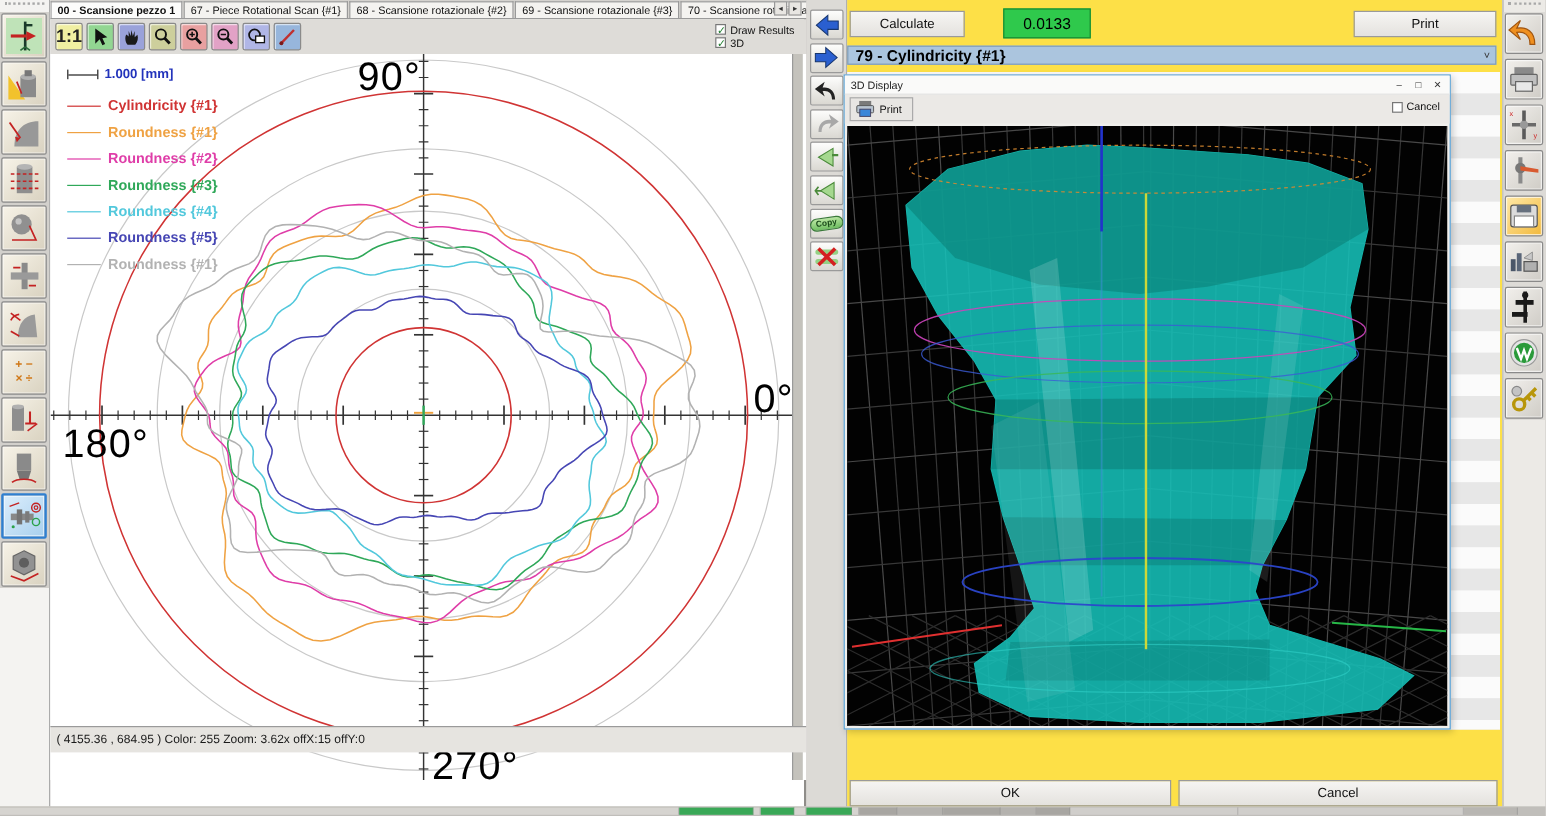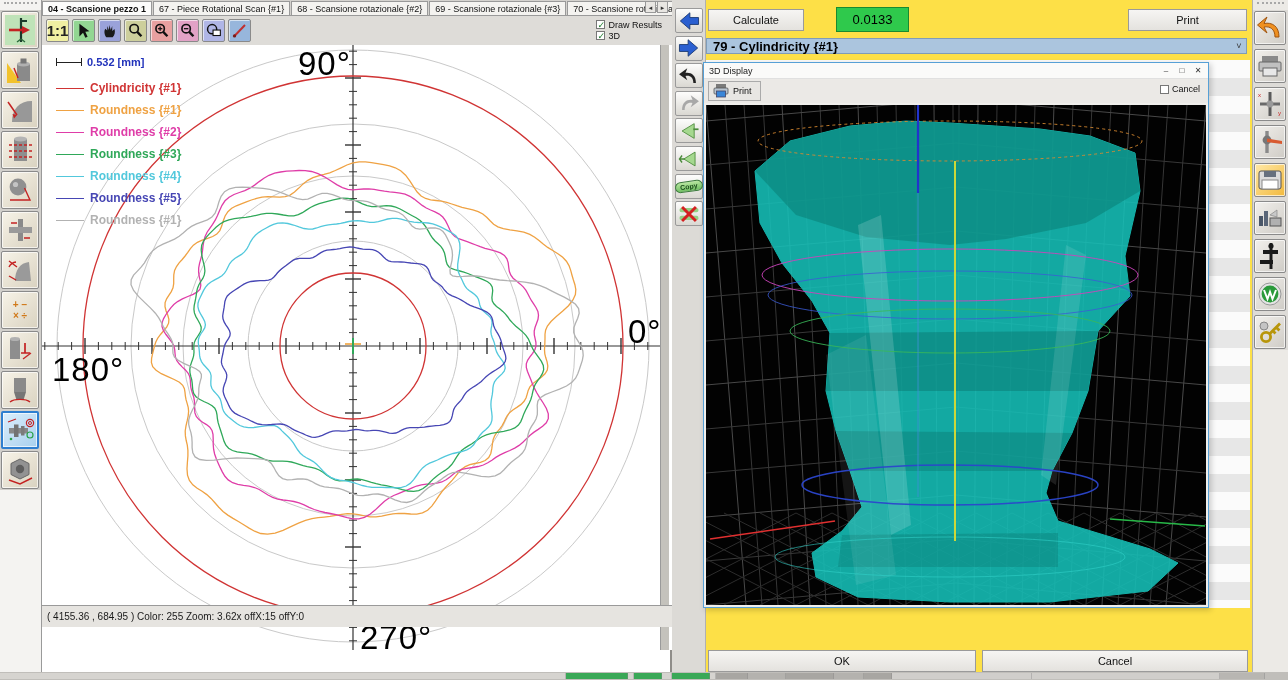--- a/index.html
+++ b/index.html
@@ -196,21 +196,21 @@
             <path d="M15,4 L24,8.5 V19.5 L15,24 L6,19.5 V8.5 Z" fill="#929292" stroke="#666"></path>
             <circle cx="15" cy="14" r="4.2" fill="#5e5e5e"></circle>
             <path d="M4,25 L15,29 L27,23" stroke="#c42222" stroke-width="1.4" fill="none"></path>
           </svg>
         </div>
       </div>
   </aside>
 
   <section class="abs left-panel">
     <div class="tabbar" id="tabbar">
-        <div class="tab active">04 - Scansione pezzo 1</div>
+        <div class="tab active">00 - Scansione pezzo 1</div>
         <div class="tab">67 - Piece Rotational Scan {#1}</div>
         <div class="tab">68 - Scansione rotazionale {#2}</div>
         <div class="tab">69 - Scansione rotazionale {#3}</div>
         <div class="tab">70 - Scansione rotazionale {#4}</div>
       </div>
     <div class="tabscroll" style="position:absolute;right:2px;top:1px;">
       <span>◂</span>
       <span>▸</span>
     </div>
 
@@ -376,21 +376,21 @@
           <path d="M453.0,301.0L452.4,298.1L451.4,295.3L450.2,292.5L449.3,289.7L448.9,286.8L449.1,283.9L449.7,280.9L450.1,277.9L449.7,275.0L448.2,272.3L445.8,269.9L443.0,267.5L440.5,265.2L438.8,262.7L437.8,260.0L437.2,257.2L436.4,254.3L434.9,251.7L432.7,249.5L429.9,247.4L427.1,245.5L424.7,243.4L422.9,241.0L421.6,238.4L420.3,235.6L419.0,232.8L417.6,230.0L416.4,227.0L415.7,223.5L415.7,219.3L416.4,214.4L417.3,208.9L418.0,203.3L417.7,198.2L416.3,194.0L413.8,190.7L410.4,188.2L406.7,186.1L402.9,184.1L399.0,182.1L395.0,180.3L390.8,178.9L386.2,178.0L381.4,177.6L376.6,177.5L371.9,177.2L367.6,176.4L363.4,175.3L359.2,174.1L354.9,173.3L350.3,173.3L345.6,174.0L340.9,175.3L336.3,176.6L331.9,177.3L327.7,177.3L323.5,176.7L319.4,176.0L315.2,175.6L311.0,175.8L306.8,176.5L302.7,177.5L298.6,178.4L294.6,179.0L290.5,179.4L286.4,179.9L282.4,180.6L278.5,181.7L274.7,183.0L270.8,184.0L266.7,184.2L262.0,183.5L256.9,181.9L251.5,180.0L245.9,178.5L240.6,177.8L235.8,178.1L231.5,179.4L227.6,181.2L223.8,183.2L220.1,185.3L216.6,187.6L213.4,190.2L210.7,193.3L208.5,196.8L206.7,200.5L204.8,204.0L202.4,206.9L199.5,209.4L196.2,211.4L192.8,213.5L189.9,215.9L187.6,218.8L186.0,222.0L184.4,225.3L182.5,228.2L179.9,230.7L176.5,232.9L172.7,234.9L169.0,237.0L165.8,239.5L163.4,242.3L161.6,245.4L160.0,248.6L158.5,251.7L157.0,254.9L156.0,258.2L155.9,261.7L156.8,265.4L158.7,269.2L160.9,272.9L162.7,276.4L163.4,279.7L162.8,282.7L161.1,285.6L159.1,288.5L157.3,291.6L156.4,294.7L156.3,297.8L156.7,301.0L157.1,304.1L157.4,307.3L157.6,310.4L158.2,313.5L159.5,316.6L161.5,319.5L164.0,322.2L166.5,325.0L168.3,327.7L169.1,330.7L169.0,333.8L168.8,337.1L168.9,340.3L169.8,343.3L171.7,346.0L174.1,348.6L176.3,351.1L178.1,353.8L179.1,356.9L179.8,360.1L180.5,363.4L181.7,366.5L183.7,369.3L186.2,371.7L189.0,374.0L191.8,376.3L194.7,378.5L197.9,380.5L201.7,381.9L206.4,382.6L211.9,382.5L217.8,381.7L223.6,380.8L228.6,380.4L232.6,380.7L235.6,381.9L238.0,383.8L240.2,386.1L242.4,388.3L244.8,390.5L247.1,392.7L249.4,395.3L251.5,398.2L253.6,401.6L255.8,405.0L258.3,408.2L261.2,410.7L264.4,412.7L267.9,414.6L271.3,416.6L274.6,419.3L277.9,422.6L281.2,426.2L284.9,429.7L288.8,432.4L293.1,434.1L297.5,435.1L301.9,435.7L306.5,436.4L311.0,437.5L315.6,439.0L320.4,440.5L325.2,441.6L330.0,442.3L334.9,442.4L339.7,442.4L344.6,442.5L349.6,442.7L354.7,442.8L359.6,442.4L364.2,441.0L368.2,438.4L371.7,434.7L374.7,430.5L377.6,426.3L380.6,422.9L383.9,420.2L387.6,418.2L391.5,416.6L395.4,415.0L399.2,413.2L403.0,411.4L406.9,409.8L411.1,408.5L415.7,407.5L420.4,406.4L424.8,404.9L428.5,402.8L431.5,400.0L433.7,396.7L435.8,393.3L438.0,390.2L440.6,387.3L443.6,384.7L446.4,382.1L448.7,379.0L449.9,375.5L450.1,371.5L449.7,367.3L449.1,363.2L448.9,359.4L449.1,355.9L449.7,352.6L450.3,349.4L450.7,346.1L450.9,342.9L451.4,339.8L452.5,336.9L454.5,334.1L457.2,331.5L460.0,328.9L462.2,326.1L463.2,323.0L462.6,319.7L460.8,316.4L458.4,313.1L456.2,309.9L454.6,306.9L453.6,303.9L453.0,301.0Z" fill="none" stroke="#52c8dc" stroke-width="1.3"></path>
           <path d="M460.4,301.0L459.6,298.0L458.8,295.0L457.6,292.0L456.1,289.1L454.4,286.3L452.8,283.5L451.7,280.7L451.1,277.8L450.6,274.9L449.6,272.0L447.8,269.4L444.8,267.1L440.9,265.1L436.4,263.4L432.1,261.9L428.2,260.3L425.0,258.6L422.1,256.8L419.4,255.1L416.4,253.5L413.3,252.1L410.1,250.8L407.3,249.4L405.0,247.7L403.2,245.8L401.6,243.8L400.0,241.7L398.0,239.9L395.7,238.3L393.4,236.7L391.3,235.0L389.7,232.9L388.5,230.2L387.5,227.3L386.3,224.4L384.6,222.0L382.2,220.2L379.1,219.2L375.7,218.6L372.2,218.3L368.8,218.0L365.5,217.6L362.2,217.2L359.0,217.0L355.7,216.9L352.4,216.9L349.3,216.6L346.5,215.8L344.0,214.2L341.6,212.0L339.2,209.5L336.6,207.2L333.7,205.6L330.5,204.7L327.3,204.4L324.0,204.3L320.8,204.1L317.5,203.5L314.3,202.8L311.0,202.2L307.7,202.0L304.4,202.3L301.1,202.9L297.9,203.6L294.7,204.2L291.4,204.5L288.1,204.8L284.9,205.2L281.8,206.1L278.9,207.6L276.2,209.4L273.6,211.2L270.9,212.6L267.8,213.3L264.5,213.4L260.9,213.3L257.4,213.4L254.2,214.0L251.3,215.2L248.7,216.9L246.4,218.8L244.1,220.6L241.7,222.3L239.4,224.1L237.2,226.0L235.3,228.0L233.5,230.3L231.7,232.3L229.5,234.0L226.5,235.1L222.6,235.6L218.1,235.7L213.4,236.0L208.9,236.5L205.1,237.6L201.9,239.1L199.0,241.0L196.2,242.9L193.3,244.8L190.3,246.7L187.6,248.7L185.3,251.0L183.8,253.7L182.9,256.5L182.5,259.5L182.1,262.4L181.6,265.3L181.1,268.1L180.7,270.9L181.0,273.8L182.1,276.9L183.8,279.9L185.9,282.9L187.5,285.7L188.2,288.4L187.9,290.9L186.6,293.4L185.0,295.8L183.5,298.4L182.4,301.0L181.8,303.6L181.3,306.3L180.8,309.0L180.2,311.7L179.6,314.5L179.4,317.3L180.0,319.9L181.2,322.5L182.7,325.0L184.1,327.5L184.8,330.1L184.6,333.0L183.7,336.2L182.4,339.5L181.4,342.9L181.1,346.1L181.7,349.1L182.8,352.0L184.1,354.7L185.5,357.5L186.8,360.4L188.2,363.2L190.1,365.8L192.7,368.1L195.9,369.9L199.4,371.5L203.0,373.0L206.3,374.5L209.5,376.2L212.6,377.7L216.1,379.0L220.1,379.7L224.7,379.8L229.5,379.5L234.2,379.1L238.3,379.0L241.8,379.5L244.8,380.6L247.3,382.0L249.8,383.6L252.5,385.1L255.3,386.3L258.1,387.5L260.9,388.7L263.7,390.0L266.6,391.2L269.6,392.1L273.0,392.3L276.6,391.7L280.3,390.3L284.0,388.7L287.5,387.1L290.8,386.1L293.8,385.8L296.7,385.9L299.5,386.1L302.4,386.2L305.3,385.9L308.2,385.3L311.0,384.8L313.8,384.5L316.6,384.7L319.5,385.1L322.4,385.6L325.3,385.8L328.2,385.7L331.1,385.4L334.0,385.3L337.0,385.6L340.3,386.3L343.8,387.2L347.3,388.1L350.7,388.4L353.8,388.0L356.6,386.9L359.2,385.4L361.8,384.1L364.7,383.1L367.9,382.7L371.4,382.6L375.1,382.6L378.8,382.4L382.4,382.1L386.0,381.5L389.8,381.1L393.7,380.7L397.8,380.3L401.7,379.6L405.2,378.4L407.7,376.5L409.4,373.8L410.3,370.7L410.9,367.6L411.7,364.6L413.0,362.0L414.7,359.8L416.7,357.7L418.7,355.6L420.4,353.3L421.8,350.9L423.3,348.6L425.2,346.4L427.6,344.4L430.5,342.5L433.6,340.6L436.6,338.6L439.3,336.4L441.6,334.1L444.0,331.7L446.8,329.4L450.2,327.1L454.1,324.7L457.9,322.2L461.1,319.5L463.2,316.6L463.9,313.5L463.5,310.4L462.5,307.2L461.4,304.1L460.4,301.0Z" fill="none" stroke="#4646b4" stroke-width="1.3"></path>
           <path d="M539.0,301.0L536.2,296.4L533.4,291.9L531.7,287.5L531.8,282.9L533.5,278.2L535.7,273.2L537.2,268.3L536.6,263.6L533.5,259.3L528.4,255.6L522.2,252.2L515.9,249.1L509.9,246.1L504.2,243.2L498.1,240.6L491.0,238.5L482.8,237.1L474.0,236.2L465.3,235.7L457.6,235.0L451.1,234.0L445.6,232.8L440.3,231.7L434.5,231.0L428.0,231.0L421.3,231.4L415.1,231.6L410.7,231.0L408.3,229.0L408.0,225.4L408.8,220.6L410.0,215.3L410.5,210.1L410.1,205.5L409.0,201.4L407.3,197.6L405.5,193.8L403.5,189.9L401.0,186.5L397.6,184.0L393.2,182.9L388.1,183.0L382.7,183.7L377.7,184.1L373.5,183.4L370.0,181.0L367.1,177.4L364.1,173.4L360.8,169.9L356.9,167.5L352.5,166.1L348.0,165.3L343.5,164.4L339.1,162.8L334.7,160.7L330.2,158.4L325.6,156.7L320.8,155.8L315.9,155.6L311.0,155.6L306.1,155.1L301.1,153.8L295.9,151.7L290.6,149.6L285.2,148.3L280.0,148.4L275.1,150.0L270.4,152.2L265.8,154.1L260.7,154.7L255.1,153.7L248.7,151.5L241.8,148.6L234.8,146.1L227.8,144.3L221.0,143.3L214.2,142.8L207.4,142.4L200.4,142.1L193.6,142.4L187.5,143.8L182.6,146.7L179.1,151.3L176.9,157.0L175.2,162.9L173.1,168.1L169.9,172.1L165.4,174.9L160.0,176.9L154.5,178.9L149.4,181.4L145.1,184.5L141.2,187.9L137.2,191.2L132.5,194.1L126.9,196.7L121.0,199.2L115.5,202.0L111.0,205.4L107.6,209.4L104.9,213.7L102.3,218.1L99.1,222.2L95.4,226.1L91.6,230.1L89.2,234.6L89.0,239.7L91.6,245.4L96.5,251.4L102.6,257.4L108.6,263.1L113.4,268.2L116.8,272.9L119.2,277.3L121.3,281.5L123.8,285.6L126.5,289.7L128.9,293.6L130.5,297.3L131.0,301.0L130.8,304.7L131.0,308.4L132.5,312.0L136.2,315.3L141.7,318.4L148.0,321.1L153.8,323.7L157.7,326.4L159.4,329.4L159.3,332.7L158.2,336.3L157.3,340.0L156.8,343.6L156.8,347.2L156.5,350.9L155.3,355.1L153.2,359.7L150.5,364.8L148.1,370.0L146.7,375.0L146.7,379.5L147.7,383.7L149.0,387.9L149.8,392.3L150.1,397.3L150.1,402.7L150.8,407.8L153.1,411.9L157.7,414.5L164.3,415.4L172.2,415.1L180.3,414.2L188.0,413.4L194.7,413.0L200.7,413.1L206.3,413.4L211.8,413.6L217.1,413.8L222.0,414.3L226.1,415.7L229.3,418.4L231.8,422.3L234.1,426.7L236.9,430.8L240.6,433.6L245.2,434.8L250.3,434.6L255.6,434.0L260.6,433.8L265.1,434.5L269.4,436.3L273.5,438.6L277.8,440.6L282.4,441.8L287.1,442.4L291.9,442.8L296.6,443.5L301.3,444.9L306.1,446.9L311.0,448.9L316.0,450.3L321.1,450.6L326.0,450.0L331.0,449.2L336.0,449.0L341.3,450.0L346.9,452.2L352.9,454.8L359.0,456.9L364.8,457.5L369.9,456.2L374.5,453.3L378.5,449.7L382.4,446.0L386.3,442.8L390.4,440.1L394.5,437.6L398.5,434.9L402.3,432.1L406.1,429.5L410.6,427.7L416.1,427.2L423.0,428.1L430.9,429.7L439.2,431.3L446.8,431.8L453.2,430.9L458.1,428.4L461.8,425.0L465.2,421.3L468.7,417.7L472.7,414.6L476.8,411.4L480.4,408.0L483.0,404.0L484.5,399.3L485.3,394.4L486.0,389.7L487.4,385.3L489.5,381.4L492.0,377.7L494.1,373.8L495.3,369.6L495.4,365.0L495.2,360.5L495.8,356.3L498.3,352.7L503.2,349.7L509.9,347.0L517.5,344.2L524.5,341.0L529.9,337.3L533.6,333.2L535.8,328.8L537.4,324.3L538.9,319.7L540.4,315.1L541.2,310.4L540.8,305.7L539.0,301.0Z" fill="none" stroke="#b2b2b2" stroke-width="1.3"></path>
           <circle cx="311" cy="301" r="73" fill="none" stroke="#d03434" stroke-width="1.3"></circle>
           <circle cx="311" cy="301" r="270" fill="none" stroke="#d03434" stroke-width="1.3"></circle>
         </svg>
 
       <div class="legend">
         <div class="scalebar">
           <span class="bar"></span>
-          <span class="txt">0.532 [mm]</span>
+          <span class="txt">1.000 [mm]</span>
         </div>
         <div id="legend-rows">
             <div class="lgrow">
               <span class="dash" style="border-color:#d03434"></span>
               <span class="lbl" style="color:#d03434">Cylindricity {#1}</span>
             </div>
             <div class="lgrow">
               <span class="dash" style="border-color:#efa243"></span>
               <span class="lbl" style="color:#efa243">Roundness {#1}</span>
             </div>

